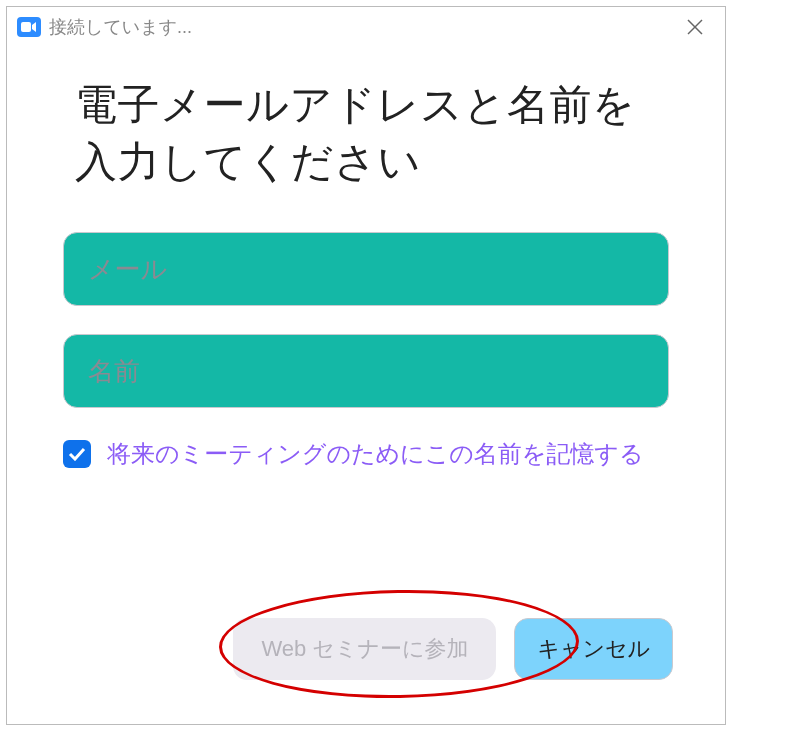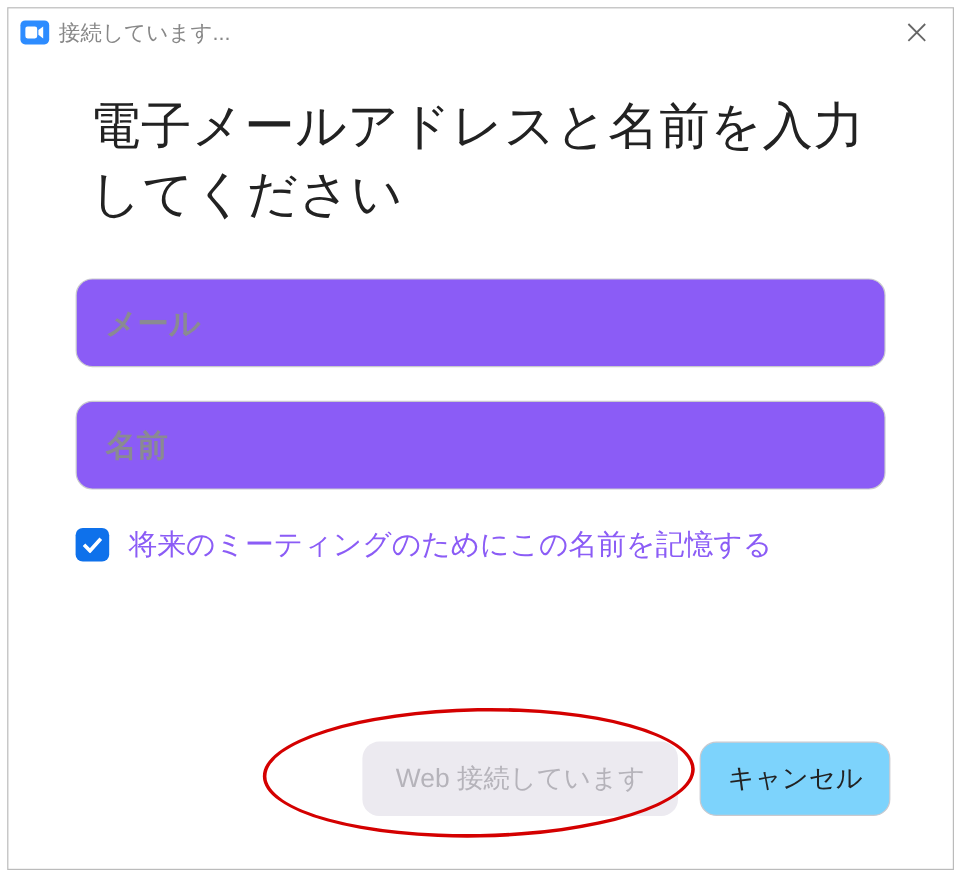--- a/index.html
+++ b/index.html
@@ -9,21 +9,21 @@
     }
     body {
       font-family: -apple-system, BlinkMacSystemFont, "Segoe UI", "Hiragino Sans", "Meiryo", sans-serif;
       background: #fff;
       width: 803px;
       height: 733px;
       position: relative;
     }
     .window {
       border: 1px solid #bbb;
-      width: 789px;
+      width: 720px;
       height: 719px;
       margin: 6px;
       background: #fff;
       position: relative;
     }
     .titlebar {
       display: flex;
       align-items: center;
       padding: 6px 10px;
       height: 40px;
@@ -73,22 +73,21 @@
     .input-field {
       width: 100%;
       height: 74px;
       border: 1px solid #c9c9cf;
       border-radius: 14px;
       padding: 0 24px;
       font-size: 26px;
       color: #222;
       margin-bottom: 28px;
       outline: none;
-      background: #8b5cf6;
-      font-weight: bold;
+      background: #14b8a6;
     }
     .input-field::placeholder {
       color: #8a8a92;
     }
     .checkbox-row {
       display: flex;
       align-items: center;
       margin-top: 2px;
     }
     .checkbox {
@@ -184,18 +183,18 @@
       <div class="checkbox">
         <svg width="18" height="14" viewBox="0 0 18 14">
           <polyline points="2,7 7,12 16,2"></polyline>
         </svg>
       </div>
       <span class="checkbox-label">将来のミーティングのためにこの名前を記憶する</span>
     </div>
   </div>
 
   <div class="button-row">
-    <button class="join-btn" disabled="">Web 接続しています</button>
+    <button class="join-btn" disabled="">Web セミナーに参加</button>
     <button class="cancel-btn">キャンセル</button>
   </div>
 
   <div class="annotation-ellipse"></div>
 </div>
 
 </body></html>

